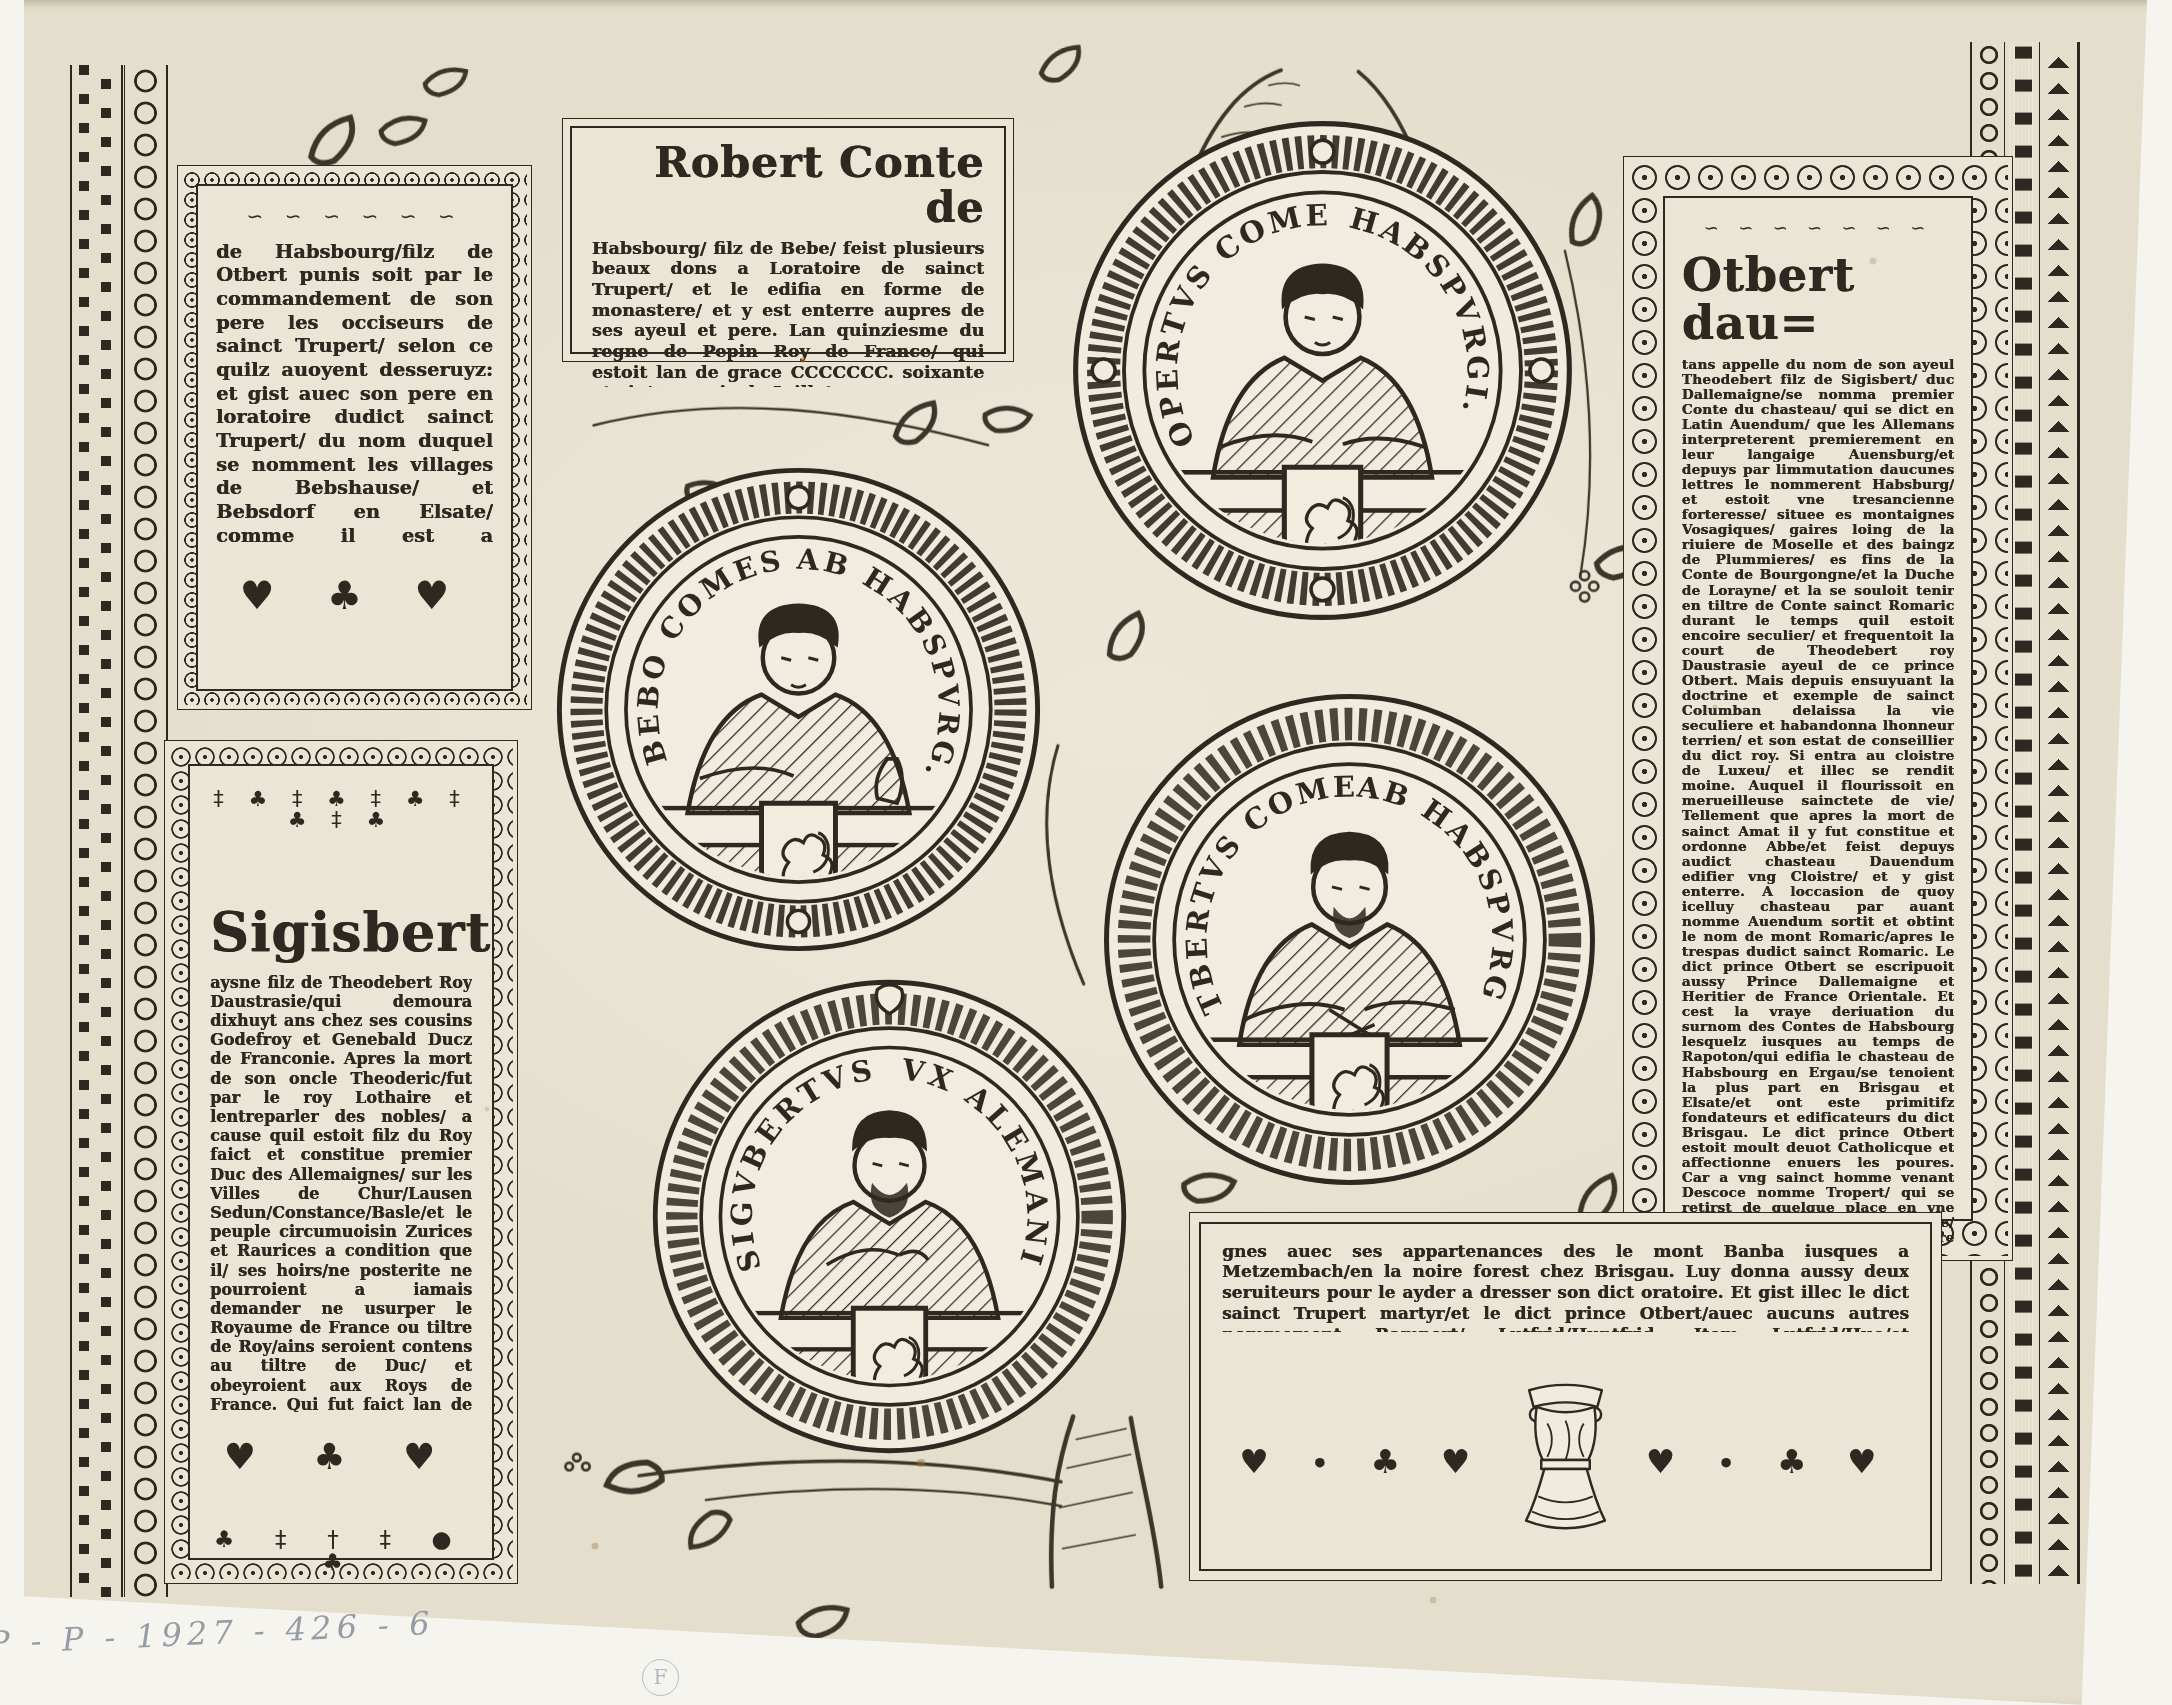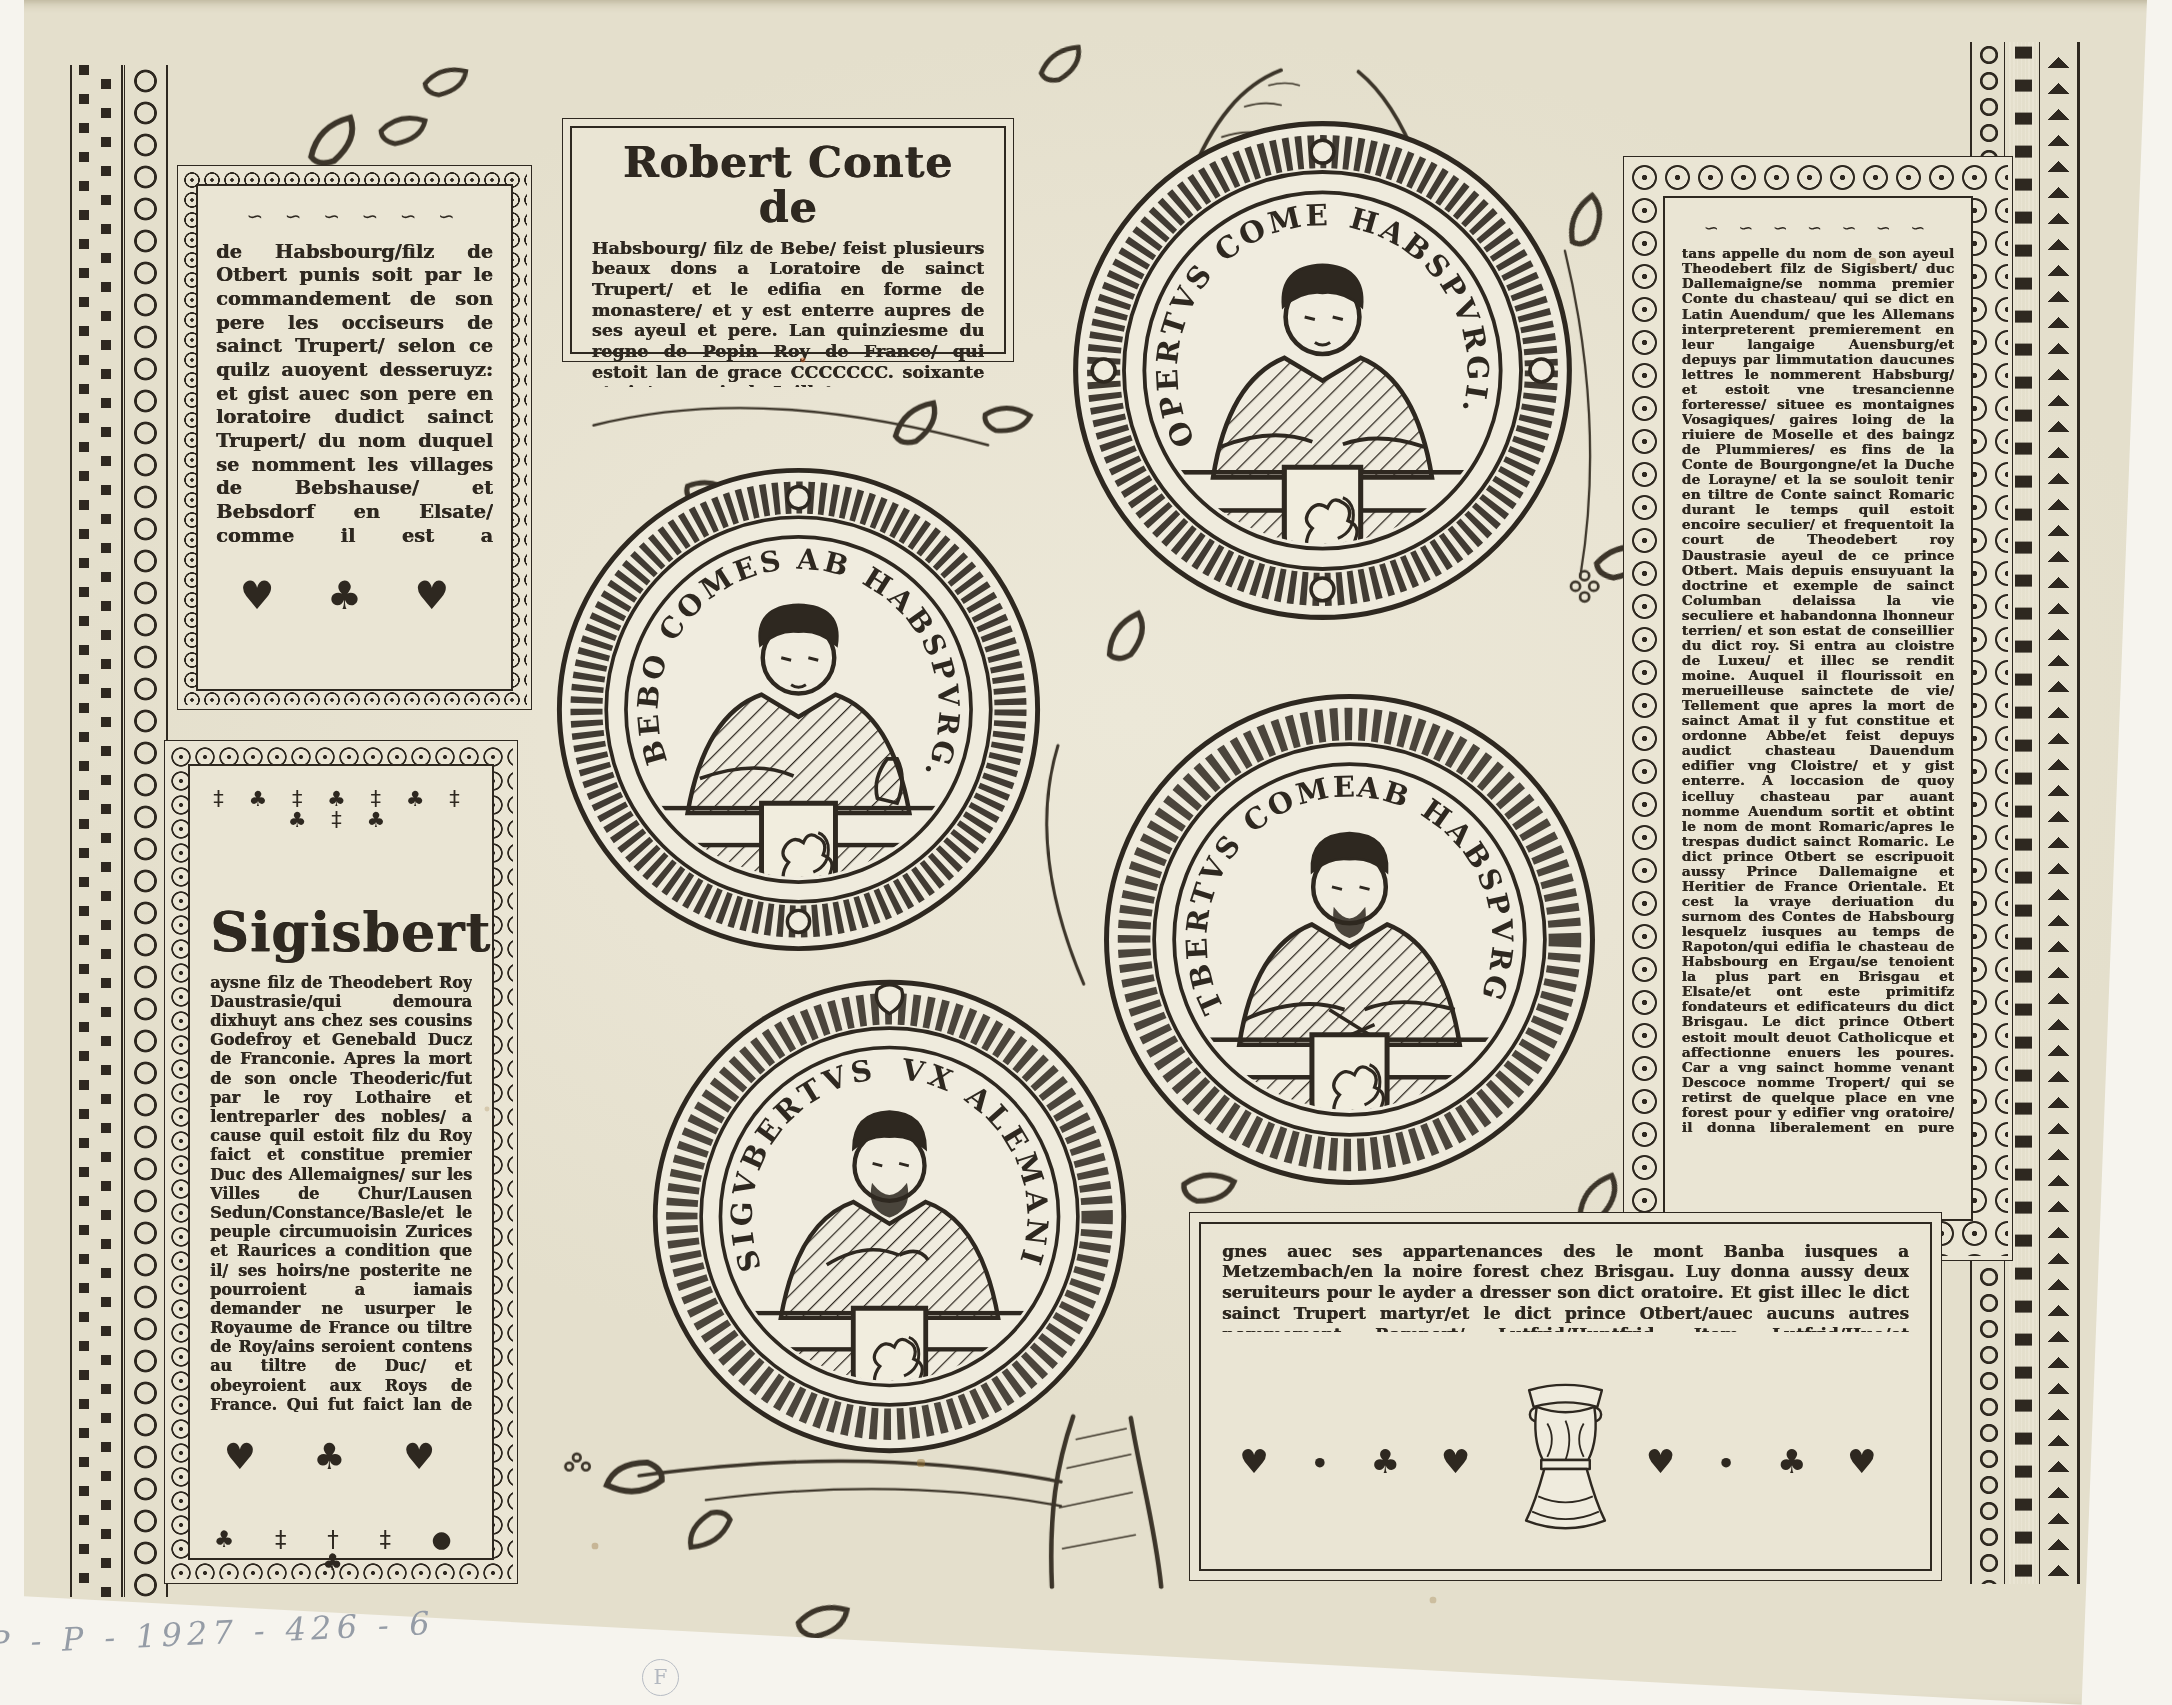--- a/index.html
+++ b/index.html
@@ -26,21 +26,21 @@
     background-image:
       radial-gradient(circle at 50% 50%, var(--ink) 1.5px, transparent 2px),
       radial-gradient(circle at 50% 50%, transparent 6px, var(--ink) 6.5px, var(--ink) 7.6px, transparent 8px);}
   .beads.mid{background-size:24px 24px;
     background-image:
       radial-gradient(circle at 50% 50%, var(--ink) 1.8px, transparent 2.3px),
       radial-gradient(circle at 50% 50%, transparent 7.6px, var(--ink) 8.2px, var(--ink) 9.4px, transparent 10px);}
   .panel{position:absolute;background:var(--paper);border:2.3px solid var(--ink);}
   .bt{font-weight:700;text-align:justify;text-shadow:0.4px 0.2px 0 currentColor;
       hyphens:none;word-spacing:0.8px;}
-  .ttl{font-weight:700;text-align:center;text-shadow:0.6px 0.4px 0 currentColor;letter-spacing:0.8px;line-height:1.05;}
+  .ttl{font-weight:700;text-align:right;text-shadow:0.6px 0.4px 0 currentColor;letter-spacing:0.8px;line-height:1.05;}
   .orn{font-family:"DejaVu Sans",sans-serif;text-align:center;color:var(--ink);line-height:1;}
   .bstrip{position:absolute;z-index:2;}
   
   #b-left1{left:70px;top:65px;width:49px;height:1532px;
     border-left:2.3px solid var(--ink);border-right:2.3px solid var(--ink);
     background-image:
       repeating-linear-gradient(180deg, var(--ink) 0 10px, transparent 10px 29px),
       repeating-linear-gradient(180deg, transparent 0 14.4px, var(--ink) 14.4px 24px, transparent 24px 29px);
     background-size:10px 100%,10px 100%;background-position:6.8px 0,29px 0;background-repeat:repeat-y;}
   
@@ -175,20 +175,21 @@
     <div class="panel" style="inset:6.8px;padding:12px 20px;">
       <div class="ttl" style="font-size:43px;">Robert Conte de</div>
       <div class="bt" style="font-size:17.5px;line-height:1.18;margin-top:7.6px;max-height:149px;overflow:hidden;">Habsbourg/ filz de Bebe/ feist plusieurs beaux dons a Loratoire de sainct Trupert/ et le edifia en forme de monastere/ et y est enterre aupres de ses ayeul et pere. Lan quinziesme du regne de Pepin Roy de France/ qui estoit lan de grace CCCCCCC. soixante et six/ au mois de Juillet.</div>
     </div>
   </div>
 
   <div class="blk frame" style="left:1623px;top:156px;width:390px;height:1105px;">
     <div class="beads"></div>
     <div class="panel" style="inset:39px;padding:13.7px 16.7px;">
       <div class="orn" style="font-size:18px;letter-spacing:6.8px;margin-top:7.6px;">∽ ∽ ∽ ∽ ∽ ∽ ∽</div>
+      <div class="ttl" style="font-size:46px;margin-top:13.7px;text-align:left;">Otbert dau=</div>
       <div class="bt" style="font-size:13.7px;line-height:1.1;margin-top:9px;max-height:887px;overflow:hidden;letter-spacing:0.2px;">tans appelle du nom de son ayeul Theodebert filz de Sigisbert/ duc Dallemaigne/se nomma premier Conte du chasteau/ qui se dict en Latin Auendum/ que les Allemans interpreterent premierement en leur langaige Auensburg/et depuys par limmutation daucunes lettres le nommerent Habsburg/ et estoit vne tresancienne forteresse/ situee es montaignes Vosagiques/ gaires loing de la riuiere de Moselle et des baingz de Plummieres/ es fins de la Conte de Bourgongne/et la Duche de Lorayne/ et la se souloit tenir en tiltre de Conte sainct Romaric durant le temps quil estoit encoire seculier/ et frequentoit la court de Theodebert roy Daustrasie ayeul de ce prince Otbert. Mais depuis ensuyuant la doctrine et exemple de sainct Columban delaissa la vie seculiere et habandonna lhonneur terrien/ et son estat de conseillier du dict roy. Si entra au cloistre de Luxeu/ et illec se rendit moine. Auquel il flourissoit en merueilleuse sainctete de vie/ Tellement que apres la mort de sainct Amat il y fut constitue et ordonne Abbe/et feist depuys audict chasteau Dauendum edifier vng Cloistre/ et y gist enterre. A loccasion de quoy icelluy chasteau par auant nomme Auendum sortit et obtint le nom de mont Romaric/apres le trespas dudict sainct Romaric. Le dict prince Otbert se escripuoit aussy Prince Dallemaigne et Heritier de France Orientale. Et cest la vraye deriuation du surnom des Contes de Habsbourg lesquelz iusques au temps de Rapoton/qui edifia le chasteau de Habsbourg en Ergau/se tenoient la plus part en Brisgau et Elsate/et ont este primitifz fondateurs et edificateurs du dict Brisgau. Le dict prince Otbert estoit moult deuot Catholicque et affectionne enuers les poures. Car a vng sainct homme venant Descoce nomme Tropert/ qui se retirst de quelque place en vne forest pour y edifier vng oratoire/ il donna liberalement en pure aulmosne vne large estendue de Val et montai=</div>
     </div>
   </div>
 
   <div class="blk frame" style="left:1189px;top:1212px;width:753px;height:369px;">
     <div class="panel" style="inset:9px;padding:16.7px 21px;">
       <div class="bt" style="font-size:17px;line-height:1.22;max-height:91px;overflow:hidden;">gnes auec ses appartenances des le mont Banba iusques a Metzembach/en la noire forest chez Brisgau. Luy donna aussy deux seruiteurs pour le ayder a dresser son dict oratoire. Et gist illec le dict sainct Trupert martyr/et le dict prince Otbert/auec aucuns autres nommement Rampert/ Lutfrid/Huntfrid, Item Lutfrid/Hue/et Erentrudis Contes de Habsbourg.</div>
       <div style="display:flex;align-items:center;justify-content:space-around;margin-top:46px;">
         <div class="orn" style="font-size:33px;letter-spacing:15px;">♥ ∙ ♣ ♥</div>
         <svg width="91" height="167" viewBox="0 0 60 110">

